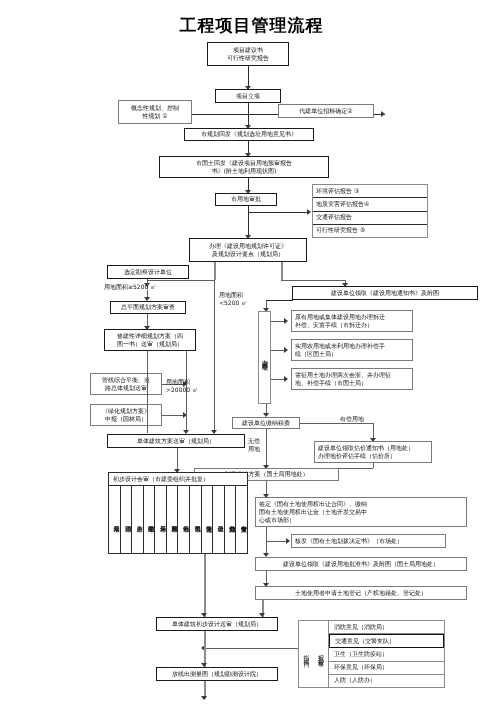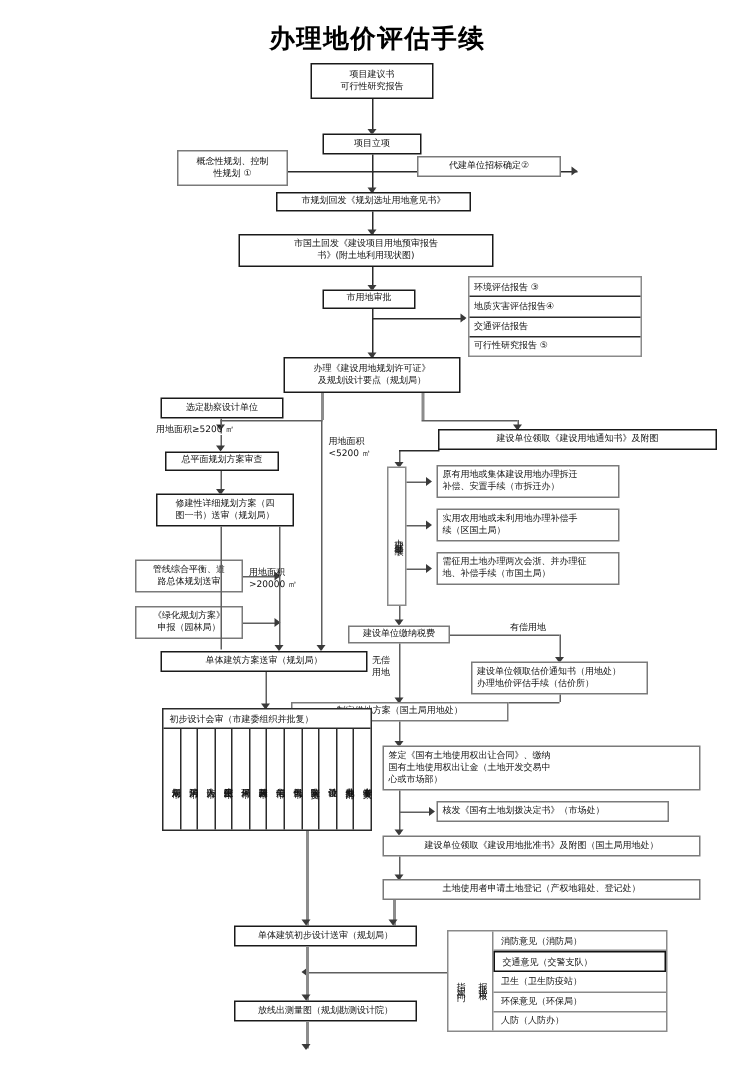--- a/index.html
+++ b/index.html
@@ -190,21 +190,21 @@
     color:#111;
   }
   .opin .list .row:last-child{border-bottom:0;}
   .opin .list .row.hl{border:1px solid #111;}
 </style>
 </head>
 <body>
 
 <div id="page">
 
-  <div class="title">办理地价评估手续</div>
+  <div class="title">工程项目管理流程</div>
 
   <div class="box dark" style="left: 207px; top: 42px; width: 82px; height: 24px; white-space: pre-line;">项目建议书
 可行性研究报告</div>
   <div class="ln v dk" style="left:248px;top:66px;height:22px;"></div>
   <div class="ar" style="left:245px;top:86px;"></div>
 
   <div class="box dark" style="left:215px;top:89px;width:66px;height:14px;">项目立项</div>
 
   <div class="ln v dk" style="left:248px;top:103px;height:12px;"></div>
   <div class="ln h dk" style="left:130px;top:114px;width:255px;"></div>

